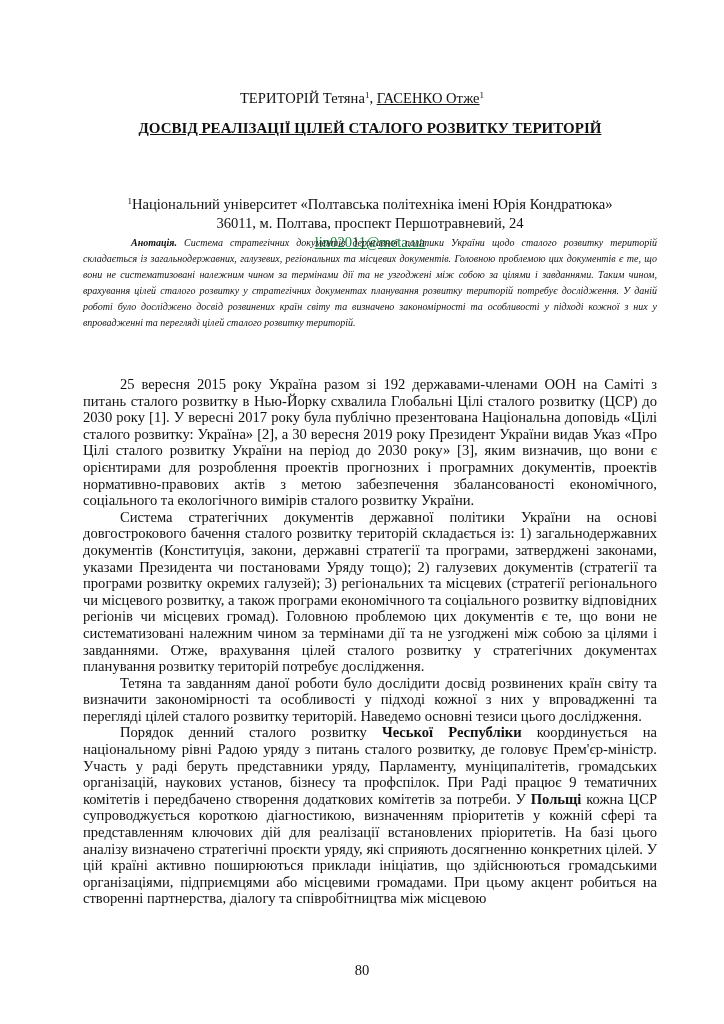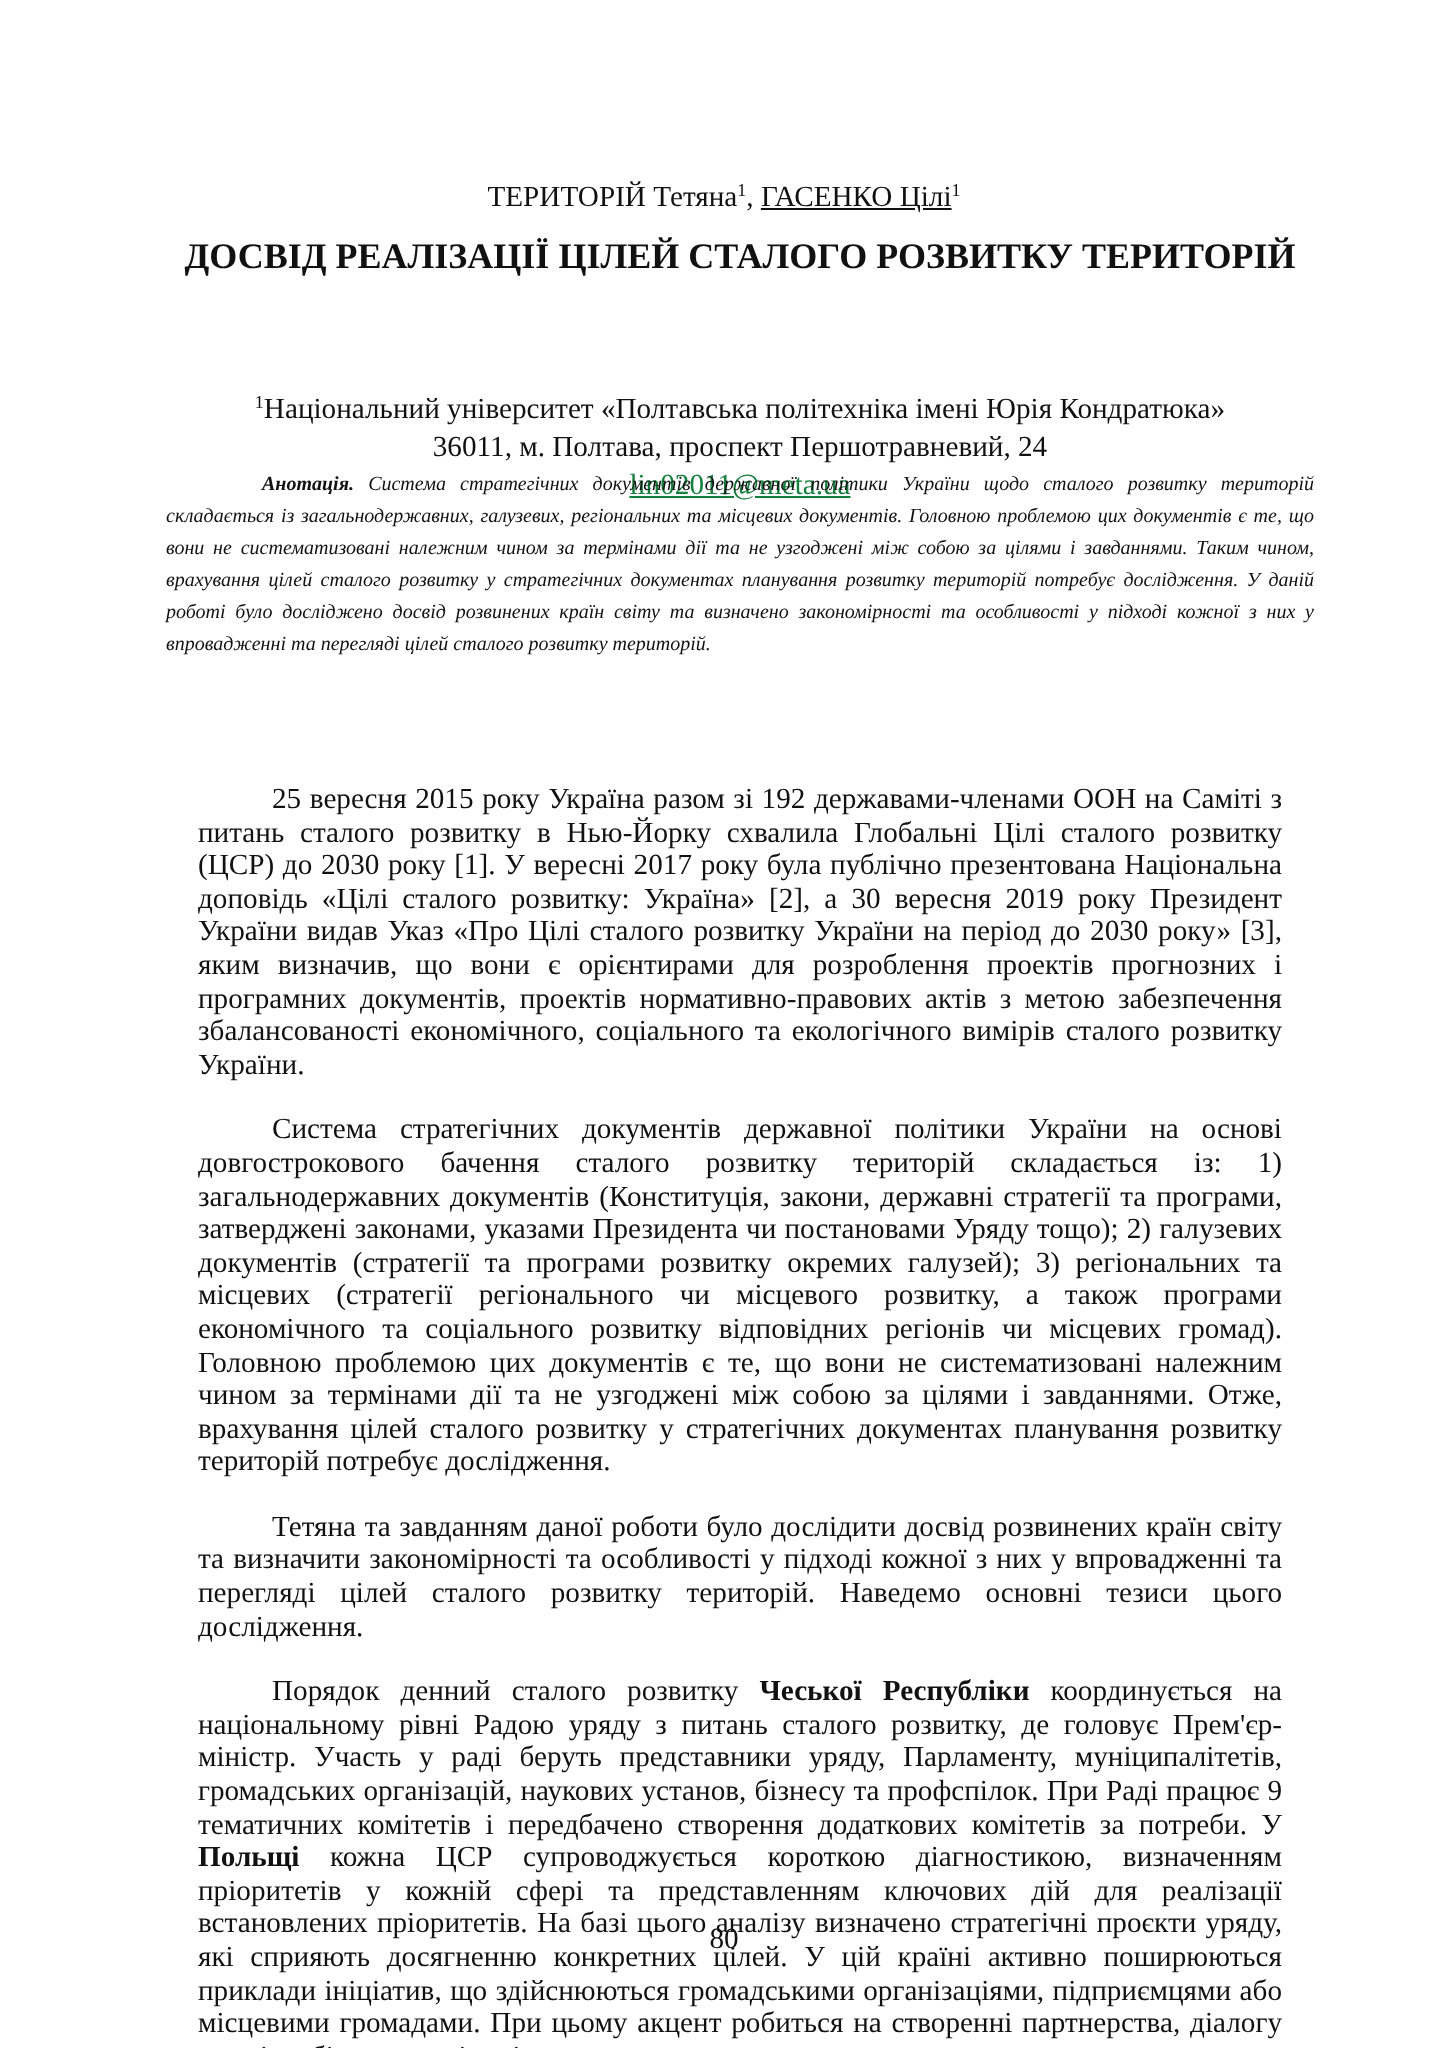--- a/index.html
+++ b/index.html
@@ -2,37 +2,37 @@
 <html><head>
 <meta charset="utf-8">
 <style>
   html, body { margin: 0; padding: 0; background: #ffffff; }
   body { width: 724px; height: 1024px; position: relative; overflow: hidden;
          font-family: "Liberation Serif", "DejaVu Serif", serif; color: #111; }
   .page { position: absolute; left: 0; top: 0; width: 724px; height: 1024px; }
   .authors { position: absolute; top: 86px; left: 0; width: 724px; text-align: center; font-size: 14.6px; line-height: 18px; }
   .authors sup { font-size: 9px; vertical-align: 5px; }
   .authors .u { text-decoration: underline; }
-  .title { position: absolute; top: 120px; left: 80px; width: 580px; text-align: center; font-weight: bold; font-size: 18px; line-height: 17px; }
+  .title { position: absolute; top: 120px; left: 80px; width: 580px; text-align: center; font-weight: bold; font-size: 15px; line-height: 17px; text-decoration: underline; }
   .affil { position: absolute; top: 168px; left: 80px; width: 580px; text-align: center; font-size: 14.6px; line-height: 19px; margin-top: 24px; }
   .affil sup { font-size: 9px; vertical-align: 5px; }
   .affil a { color: #15803d; text-decoration: underline; }
   .abstract { position: absolute; top: 235px; left: 83px; width: 574px; font-style: italic; font-size: 10px; line-height: 16.1px; text-align: justify; text-indent: 48px; margin: 0; }
   .abstract b { font-weight: bold; }
   .body { position: absolute; top: 376px; left: 83px; width: 574px; font-size: 14.6px; line-height: 16.6px; text-align: justify; }
-  .body p { margin: 16px; text-indent: 37px; }
+  .body p { margin: 0; text-indent: 37px; }
   .pagenum { position: absolute; top: 962px; left: 0; width: 724px; text-align: center; font-size: 14.6px; }
 </style>
 </head>
 <body>
 
 <div class="page">
 
   <div class="authors">
-    <span>ТЕРИТОРІЙ Тетяна</span><sup>1</sup><span>, </span><span class="u">ГАСЕНКО Цілі</span><sup>1</sup>
+    <span>ТЕРИТОРІЙ Тетяна</span><sup>1</sup><span>, </span><span class="u">ГАСЕНКО Отже</span><sup>1</sup>
   </div>
 
   <div class="title">
     <div>ДОСВІД РЕАЛІЗАЦІЇ ЦІЛЕЙ СТАЛОГО РОЗВИТКУ ТЕРИТОРІЙ</div>
   </div>
 
   <div class="affil">
     <div><sup>1</sup><span>Національний університет «Полтавська політехніка імені Юрія Кондратюка»</span></div>
     <div>36011, м. Полтава, проспект Першотравневий, 24</div>
     <div><a>lin02011@meta.ua</a></div>

